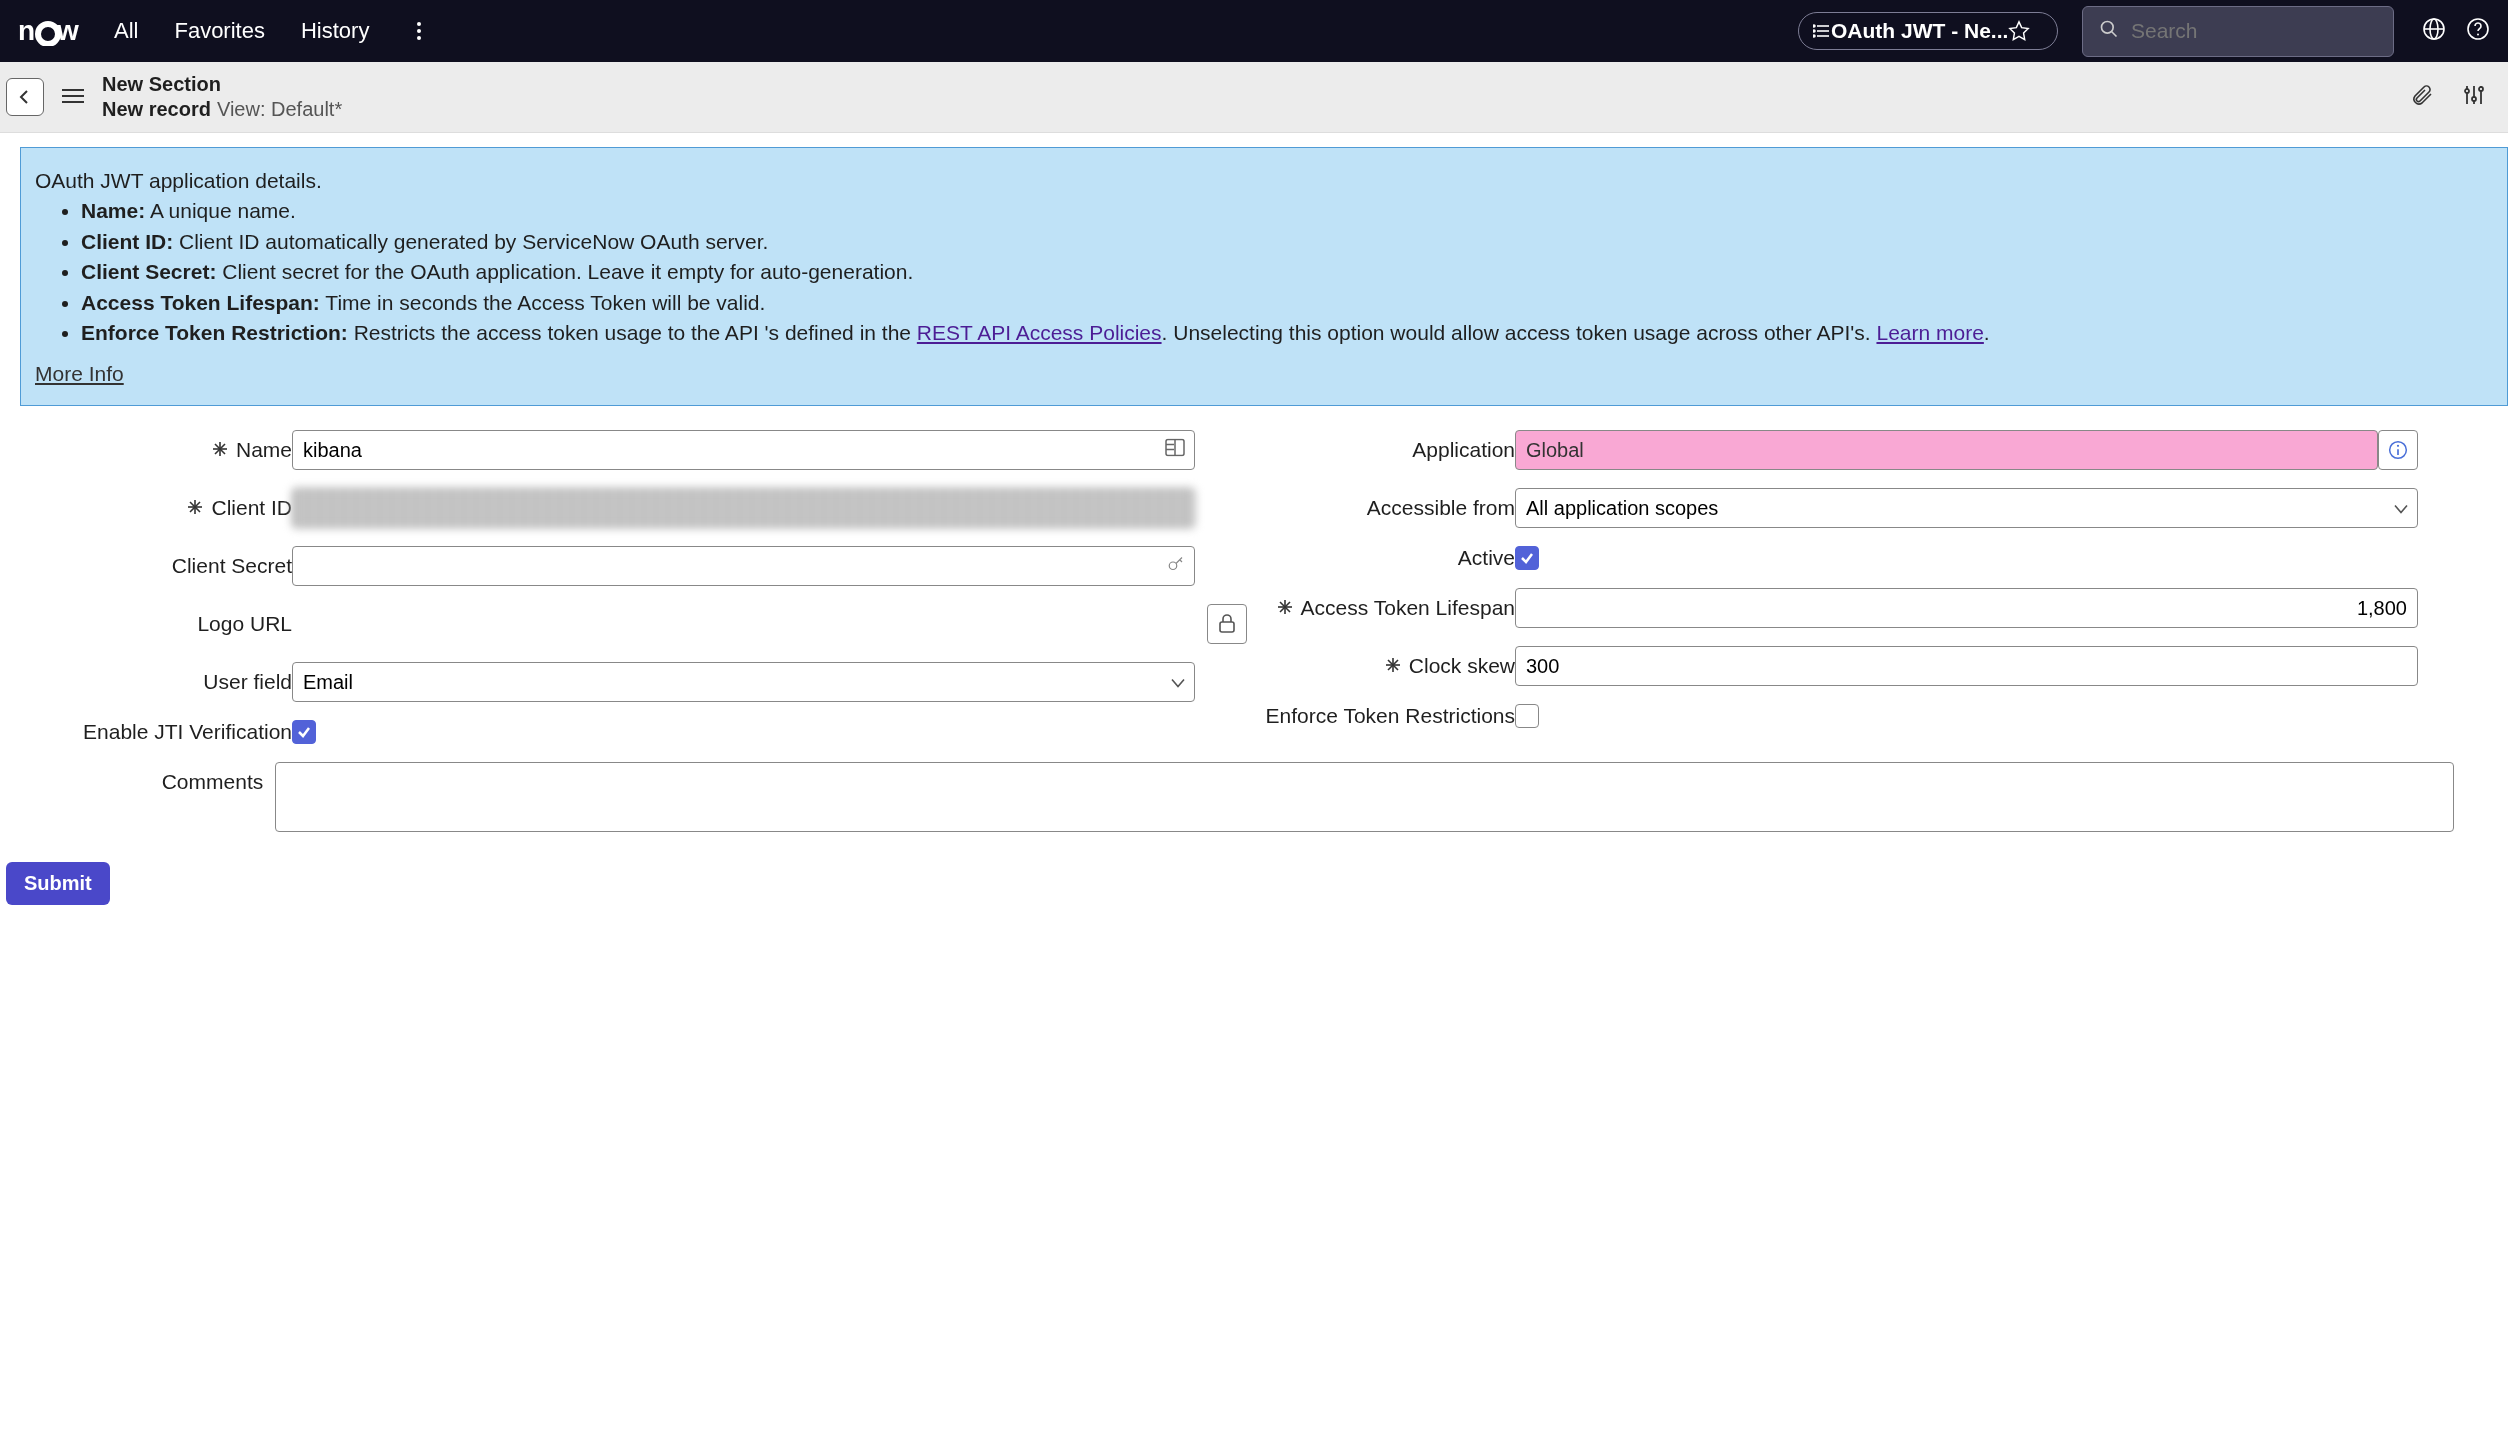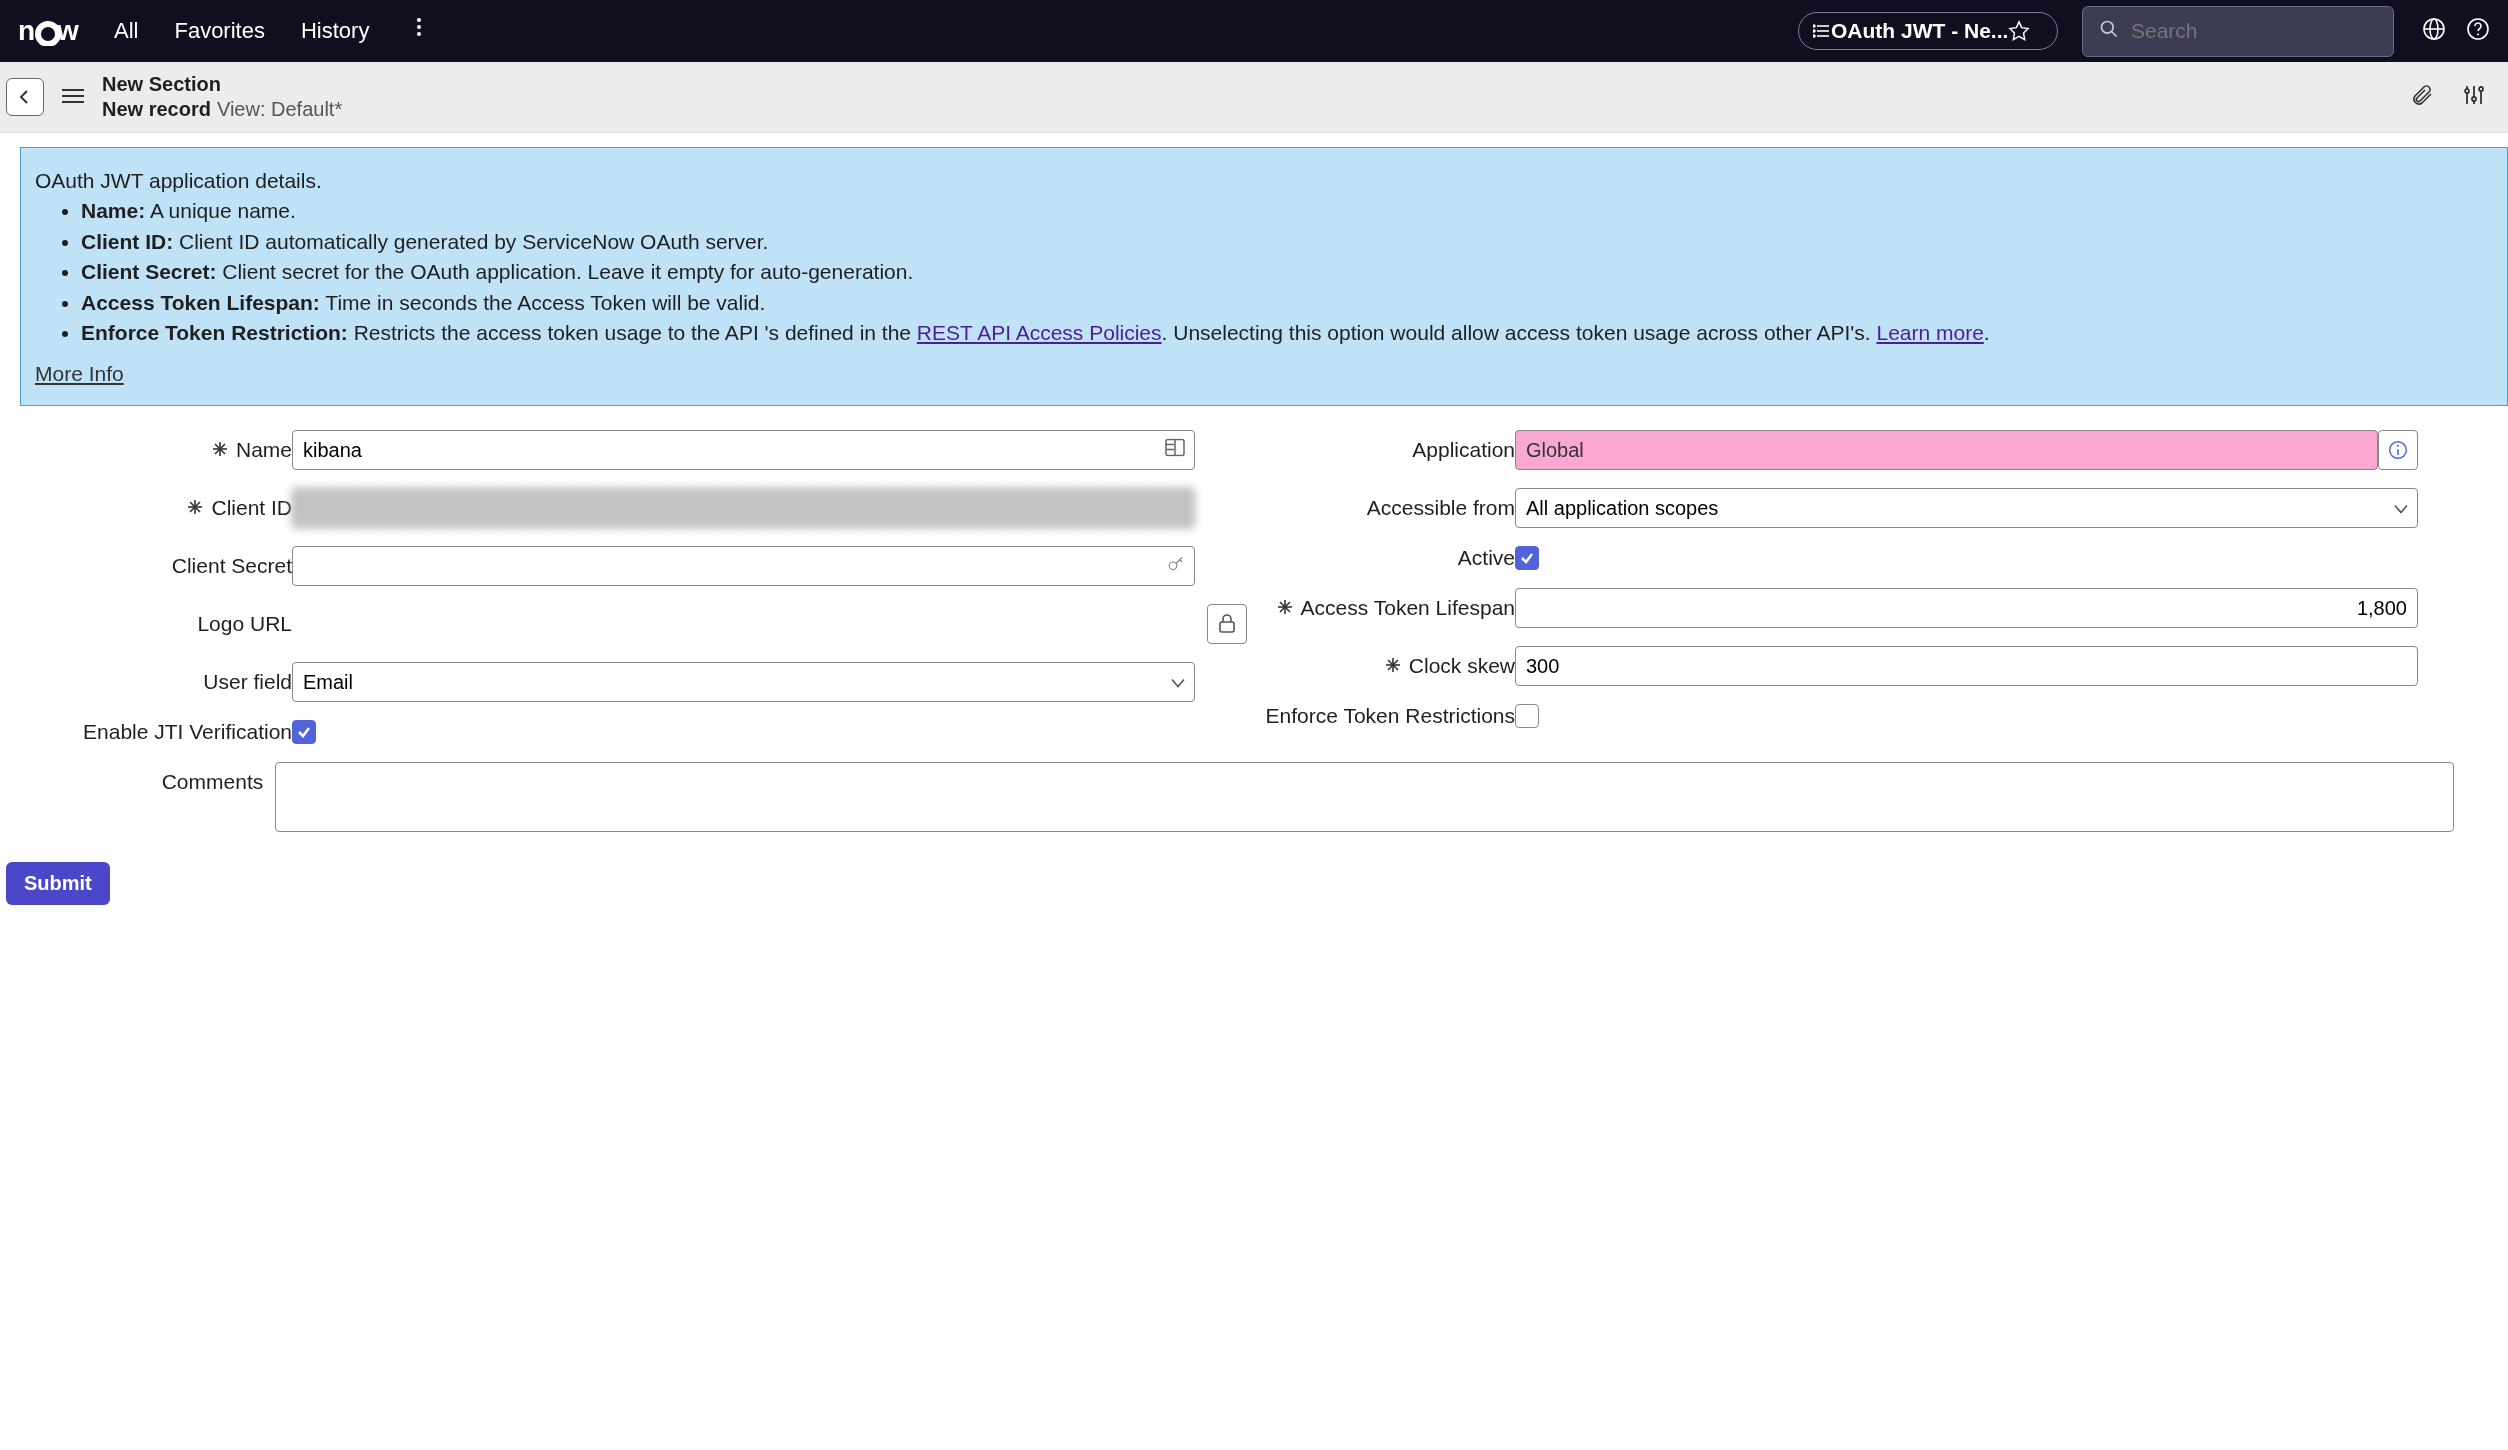--- a/index.html
+++ b/index.html
@@ -2,21 +2,21 @@
 <html><head>
 <meta charset="utf-8">
 <style>
 * { box-sizing: border-box; margin: 0; padding: 0; }
 body { font-family: -apple-system, BlinkMacSystemFont, "Segoe UI", Helvetica, Arial, sans-serif; font-size: 20px; color: #1f1f1f; background: #fff; }
 
 
 .topnav { background: #0f0f1f; color: #fff; display: flex; align-items: center; height: 62px; padding: 0 18px; gap: 24px; }
 .logo { font-weight: 700; font-size: 30px; letter-spacing: 0; }
 .logo svg { display: block; }
-.nav-items { display: flex; gap: 36px; align-items: flex-start; font-size: 22px; }
+.nav-items { display: flex; gap: 36px; align-items: center; font-size: 22px; }
 .nav-item { cursor: pointer; }
 .nav-dots { width: 28px; display: flex; justify-content: center; cursor: pointer; }
 .kebab { display: flex; flex-direction: column; gap: 3px; }
 .kebab span { width: 4px; height: 4px; background: #fff; border-radius: 50%; }
 
 .pill { margin-left: auto; border: 1px solid #7d7d95; border-radius: 24px; padding: 6px 18px 6px 14px; display: flex; align-items: center; min-width: 260px; cursor: pointer; }
 .pill-title { font-weight: 600; font-size: 21px; white-space: nowrap; }
 .star svg, .list-small svg { display: block; }
 
 .search-box { background: #3d3d52; border: 1px solid #6c6c85; border-radius: 6px; display: flex; align-items: center; gap: 12px; padding: 12px 16px; width: 312px; color: #ddd; cursor: text; }

